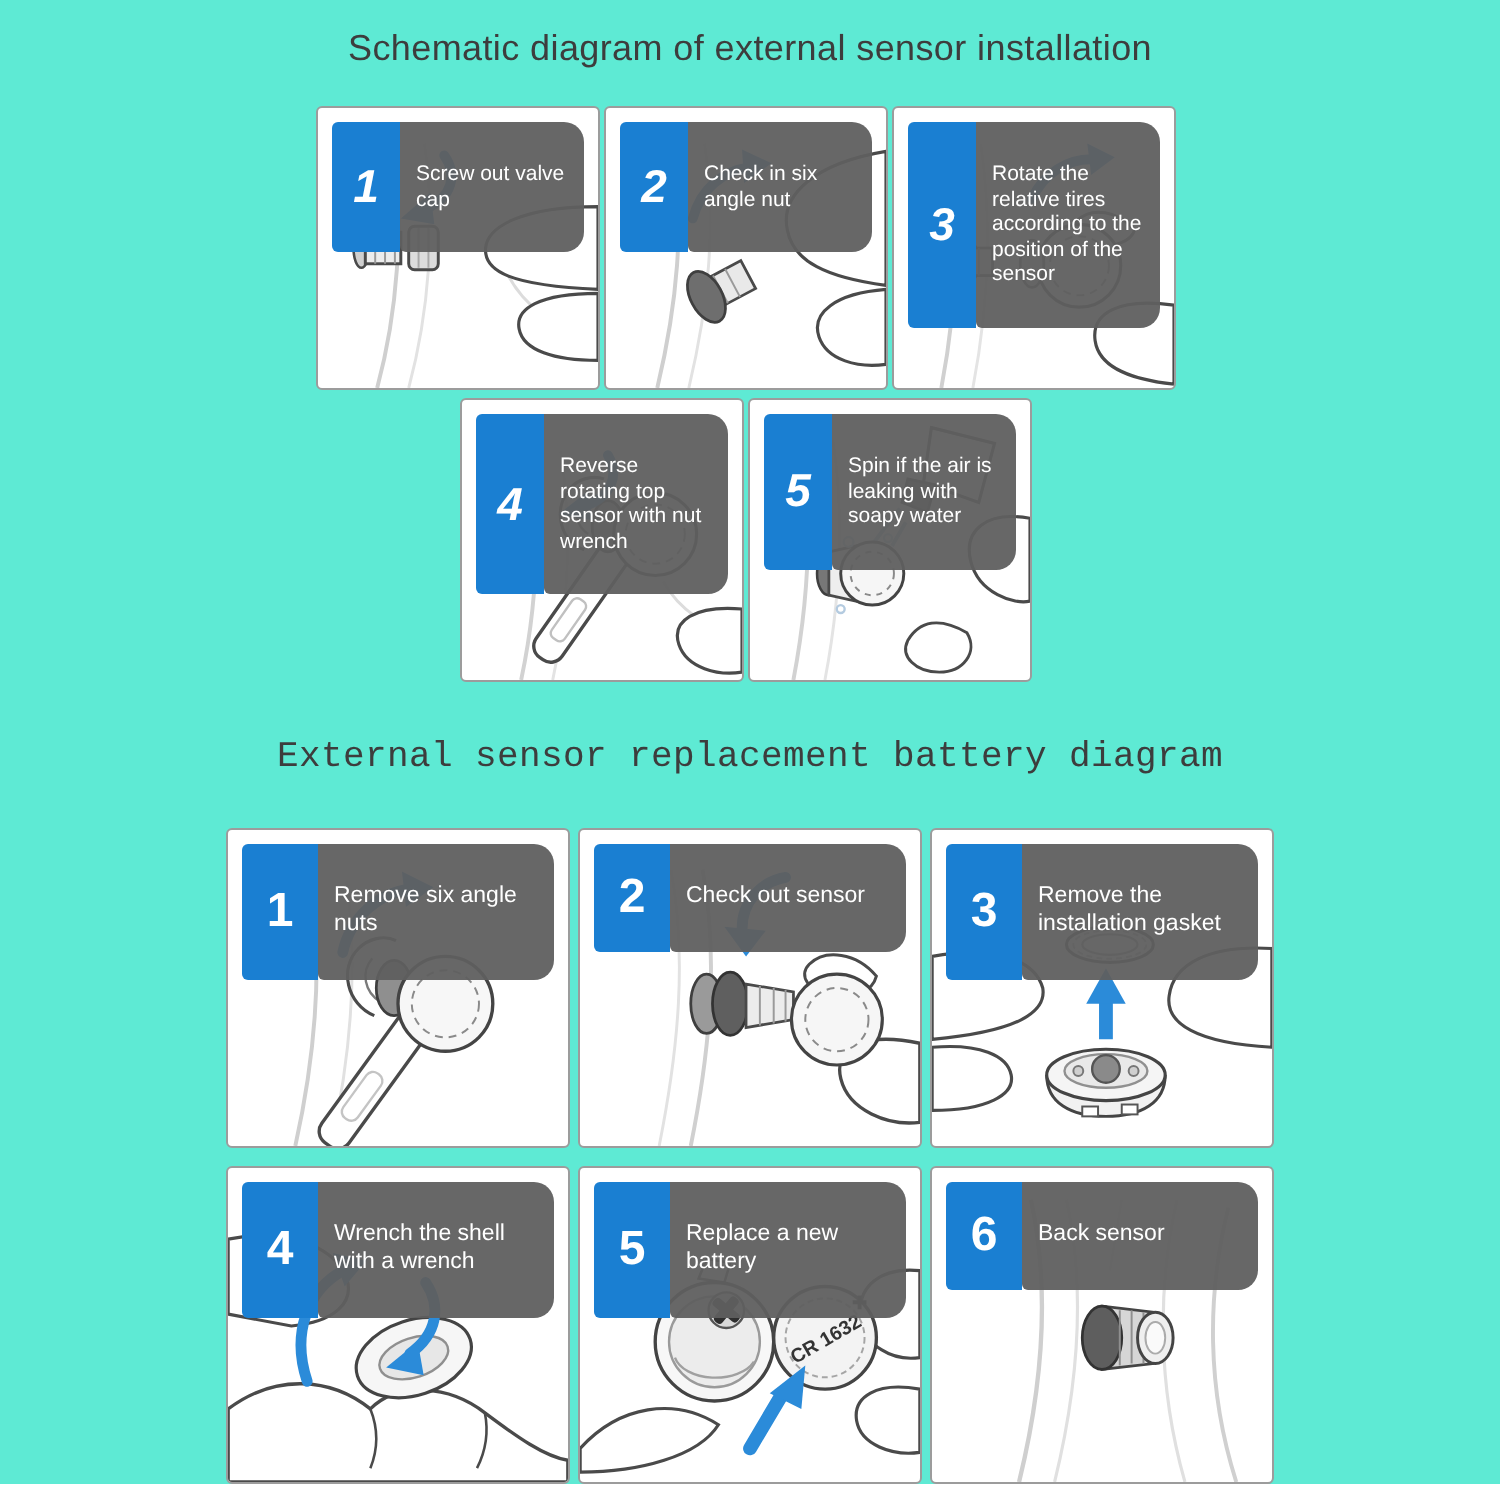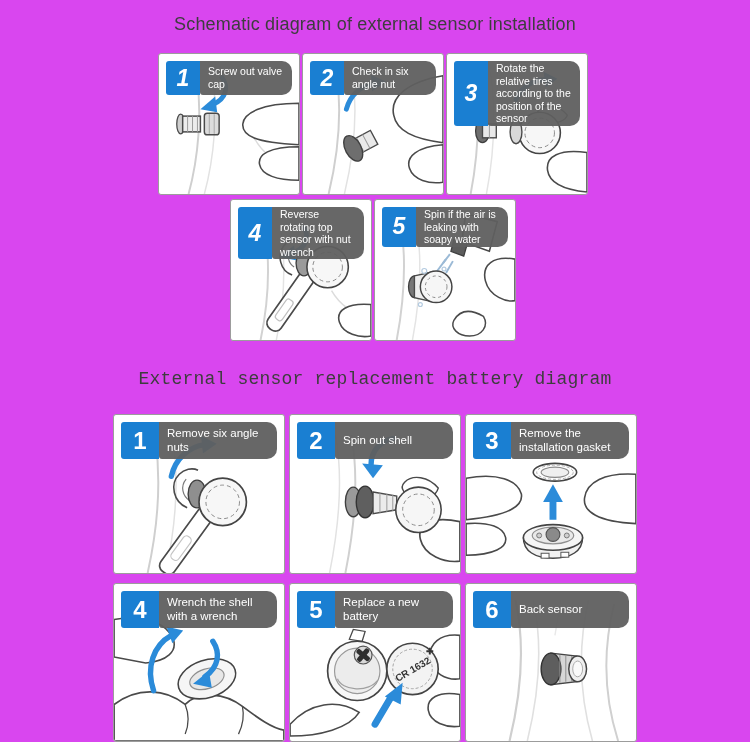--- a/index.html
+++ b/index.html
@@ -1,18 +1,18 @@
 <!DOCTYPE html>
 <html><head>
 <meta charset="utf-8">
 <style>
   * { margin:0; padding:0; box-sizing:border-box; }
   html,body { background:#fff; }
   #sheet {
-    position:relative; width:750px; height:742px; background:#d946ef;
+    position:relative; width:750px; height:742px; background:#5eead4;
     font-family:"Liberation Sans", sans-serif; overflow:hidden;
   }
   .sheet-title {
     position:absolute; left:0; width:750px; text-align:center;
     color:#3d3d3d; font-size:18px; font-weight:400; letter-spacing:0.2px;
   }
   .panel {
     position:absolute; background:#fff; border:1px solid #9c9c9c;
     border-radius:3px; overflow:hidden;
   }
@@ -23,21 +23,21 @@
   }
   .badge .num {
     flex:0 0 34px; min-height:34px; background:#1a7fd2; color:#fff;
     font-weight:bold; font-size:23px; display:flex; align-items:center;
     justify-content:center; border-radius:3px 0 0 3px;
   }
   .s1 .num { font-style:italic; }
   .s2 .num { flex-basis:38px; min-height:37px; font-size:24px; font-style:normal; }
   .badge .label {
     flex:1; background:rgba(95,95,95,0.95); color:#fff;
-    display:flex; align-items:center; padding:1px 8px;
+    display:flex; align-items:center; padding:20px 8px;
     font-size:10.5px; line-height:1.2; border-radius:0 10px 10px 3px;
   }
   .s2 .label { font-size:11.5px; }
   #bottom-strip {
     position:absolute; left:301px; top:745px; width:156px; height:5px;
     background:#1d3a5f;
   }
 </style>
 </head>
 <body>
@@ -209,21 +209,21 @@
       <path d="M150,74 C140,62 124,60 116,68 C110,74 116,82 128,84 C138,86 148,82 150,74 Z" fill="#fff" stroke="#4a4a4a" stroke-width="1.5"></path>
       <circle cx="130" cy="96" r="23" fill="#f6f6f6" stroke="#444" stroke-width="1.6"></circle>
       <circle cx="130" cy="96" r="16" fill="none" stroke="#8a8a8a" stroke-dasharray="4 3"></circle>
       <g>
         <path d="M104,24 C92,26 82,36 82,50" fill="none" stroke="#2b8bd9" stroke-width="5.5" stroke-linecap="round"></path>
         <polygon points="84,64 73,49 94,51" fill="#2b8bd9"></polygon>
       </g>
     </svg>
     <div class="badge s2">
       <span class="num">2</span>
-      <span class="label">Spin out shell</span>
+      <span class="label">Check out sensor</span>
     </div>
   </div>
 
   <div class="panel" style="left:465px; top:414px; width:172px; height:160px;">
     <svg viewBox="0 0 172 160">
       <path d="M0,64 C32,58 52,66 56,80 C58,92 44,102 0,106 Z" fill="#fff" stroke="#4a4a4a" stroke-width="1.6"></path>
       <path d="M0,110 C24,108 38,114 40,124 C42,134 28,142 0,142 Z" fill="#fff" stroke="#4a4a4a" stroke-width="1.6"></path>
       <path d="M172,60 C140,58 122,68 120,84 C118,98 134,108 172,110 Z" fill="#fff" stroke="#4a4a4a" stroke-width="1.6"></path>
       <path d="M58,124 C58,138 70,145 88,145 C106,145 118,138 118,124" fill="#f1f1f1" stroke="#444" stroke-width="1.5"></path>
       <ellipse cx="88" cy="124" rx="30" ry="13" fill="#f5f5f5" stroke="#444" stroke-width="1.6"></ellipse>

